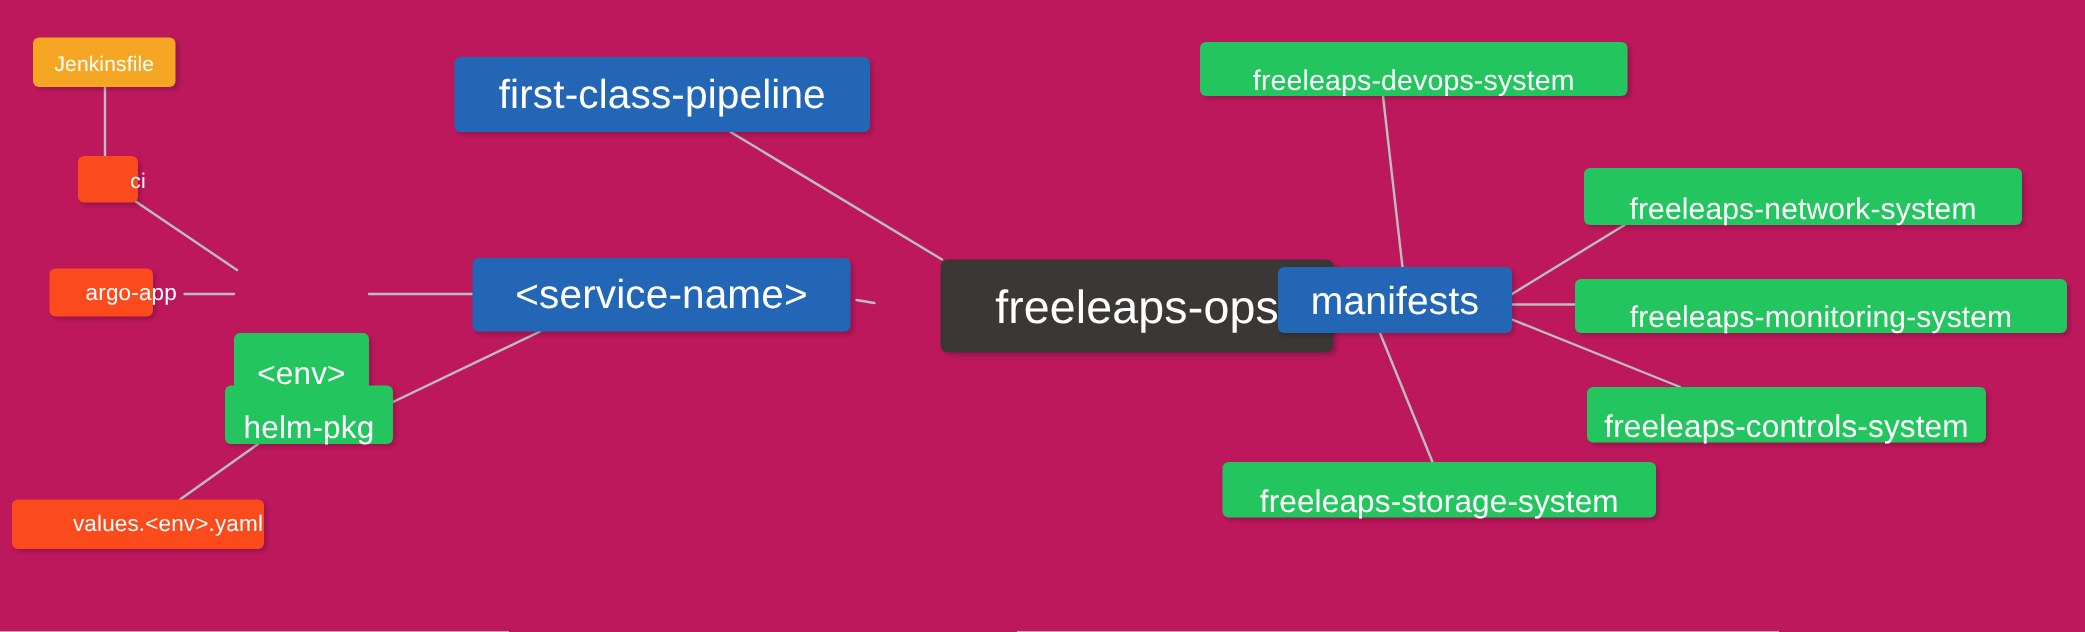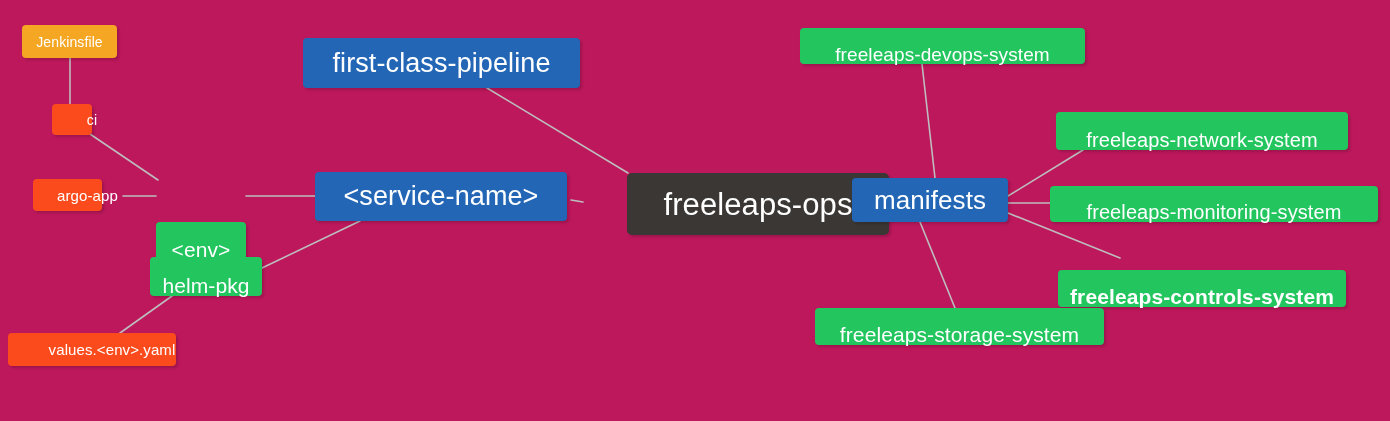--- a/index.html
+++ b/index.html
@@ -99,20 +99,20 @@
       </div>
       <div class="node node-green" style="left: 800px; top: 28px; width: 285px; height: 36px; font-size: 19px;">
         <span>freeleaps-devops-system</span>
       </div>
       <div class="node node-green" style="left: 1056px; top: 112px; width: 292px; height: 38px; font-size: 20px;">
         <span>freeleaps-network-system</span>
       </div>
       <div class="node node-green" style="left: 1050px; top: 186px; width: 328px; height: 36px; font-size: 20px;">
         <span>freeleaps-monitoring-system</span>
       </div>
-      <div class="node node-green" style="left: 1058px; top: 270px; width: 288px; height: 37px; font-size: 21px; font-weight: bold;">
+      <div class="node node-green" style="left: 1058px; top: 258px; width: 266px; height: 37px; font-size: 21px;">
         <span>freeleaps-controls-system</span>
       </div>
       <div class="node node-green" style="left: 815px; top: 308px; width: 289px; height: 37px; font-size: 21px;">
         <span>freeleaps-storage-system</span>
       </div>
     </div>
 </div>
 
 </body></html>

